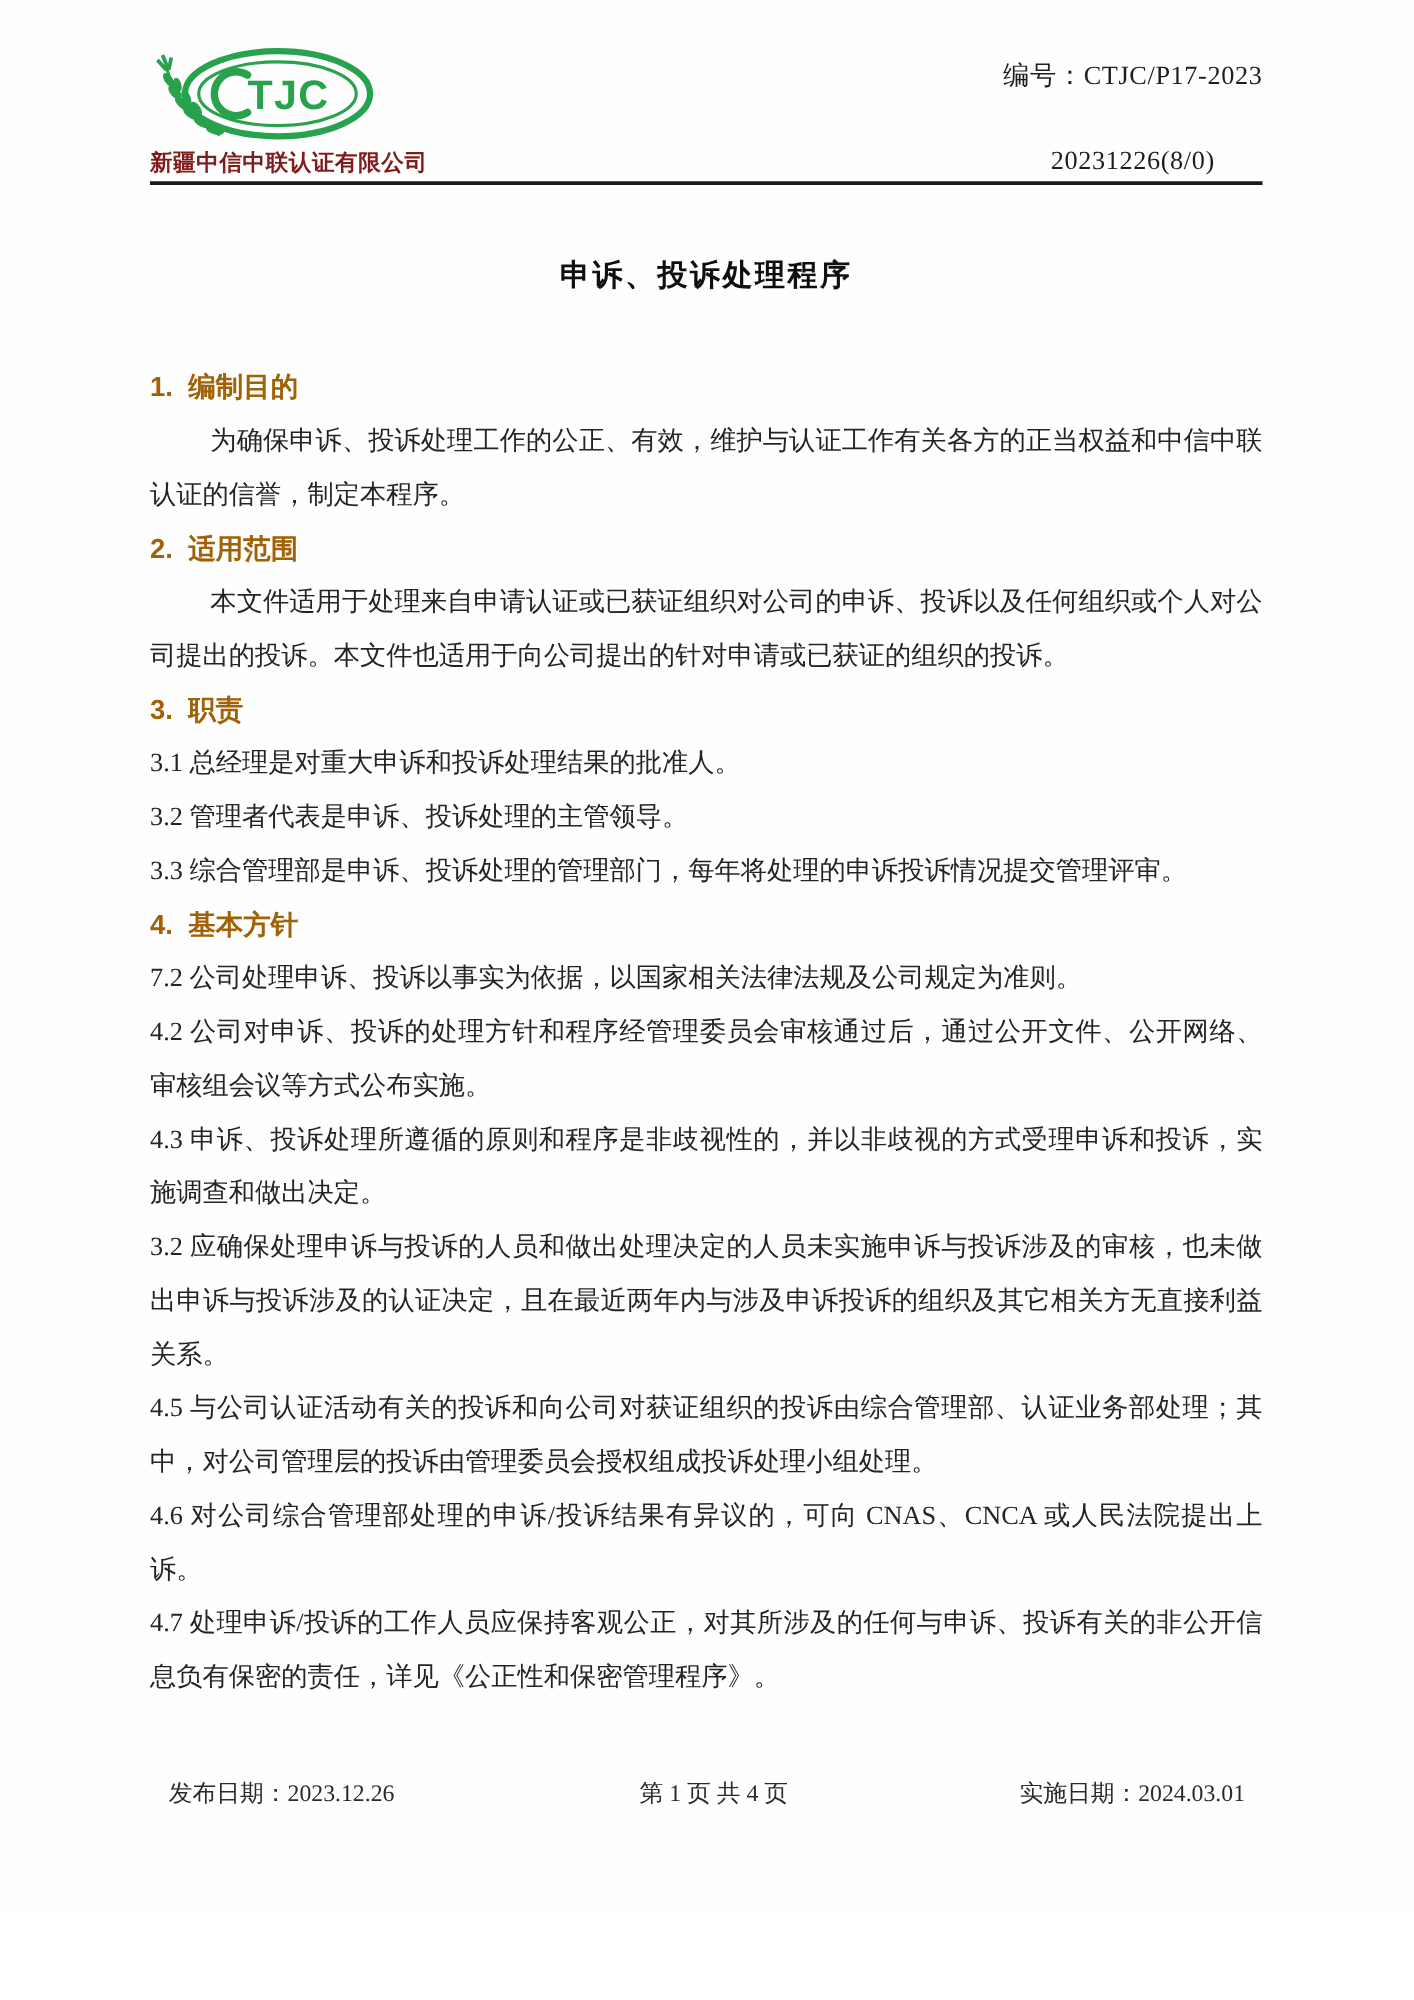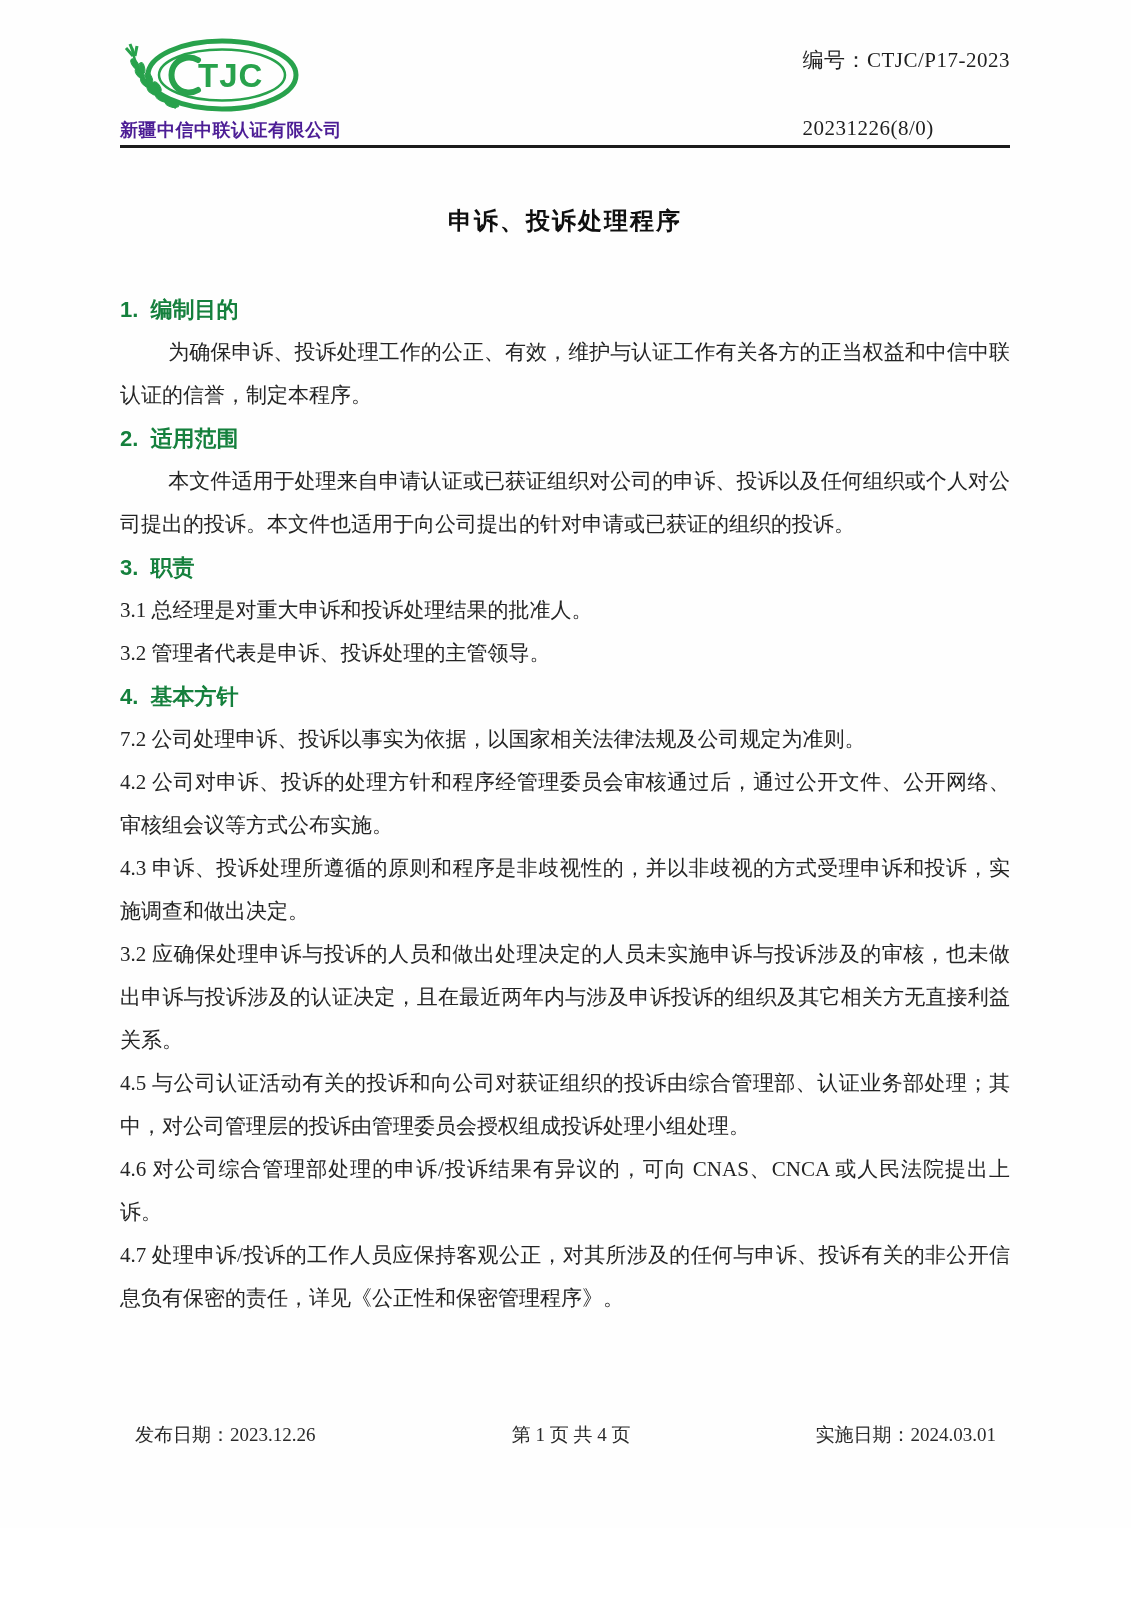--- a/index.html
+++ b/index.html
@@ -24,29 +24,29 @@
     padding-bottom: 3px;
     min-height: 99px;
   }
   .header-left { display: flex; flex-direction: column; align-items: flex-start; }
   .logo-svg { display: block; margin-left: 2px; }
   .company-name {
     font-family: "Liberation Sans", "DejaVu Sans", sans-serif;
     font-weight: 700;
     font-size: 18px;
     letter-spacing: 0.5px;
-    color: #4c1d95;
+    color: #7f1d1d;
     margin-top: 2px;
     text-align: center;
   }
   .header-right {
     display: flex;
     flex-direction: column;
     justify-content: space-between;
-    align-items: flex-start;
+    align-items: center;
     height: 96px;
     padding-bottom: 1px;
     text-align: right;
   }
   .doc-number { font-size: 21px; color: #1e1e1e; letter-spacing: 0.5px; }
   .doc-revision { font-size: 21px; color: #1e1e1e; letter-spacing: 0.5px; }
   
   .doc-title {
     text-align: center;
     font-family: "Liberation Sans", "DejaVu Sans", sans-serif;
@@ -57,21 +57,21 @@
     margin-top: 50px;
     margin-bottom: 44px;
     line-height: 46px;
   }
   
   .content { font-size: 21px; line-height: 43px; text-align: justify; }
   .content h2 {
     font-family: "Liberation Sans", "DejaVu Sans", sans-serif;
     font-weight: 700;
     font-size: 22px;
-    color: #15803d;
+    color: #a16207;
     line-height: 43px;
     white-space: pre-wrap;
   }
   .para { line-height: 43px; color: #242424; font-family: Liberation Serif, serif; }
   .para.indent { text-indent: 2.3em; }
   
   .doc-footer {
     position: absolute;
     left: 120px;
     right: 121px;
@@ -136,20 +136,21 @@
 
     <section>
       <h2>2.  适用范围</h2>
       <p class="para indent">本文件适用于处理来自申请认证或已获证组织对公司的申诉、投诉以及任何组织或个人对公司提出的投诉。本文件也适用于向公司提出的针对申请或已获证的组织的投诉。</p>
     </section>
 
     <section>
       <h2>3.  职责</h2>
       <p class="para">3.1 总经理是对重大申诉和投诉处理结果的批准人。</p>
       <p class="para">3.2 管理者代表是申诉、投诉处理的主管领导。</p>
+      <p class="para">3.3 综合管理部是申诉、投诉处理的管理部门，每年将处理的申诉投诉情况提交管理评审。</p>
     </section>
 
     <section>
       <h2>4.  基本方针</h2>
       <p class="para">7.2 公司处理申诉、投诉以事实为依据，以国家相关法律法规及公司规定为准则。</p>
       <p class="para">4.2 公司对申诉、投诉的处理方针和程序经管理委员会审核通过后，通过公开文件、公开网络、审核组会议等方式公布实施。</p>
       <p class="para">4.3 申诉、投诉处理所遵循的原则和程序是非歧视性的，并以非歧视的方式受理申诉和投诉，实施调查和做出决定。</p>
       <p class="para">3.2 应确保处理申诉与投诉的人员和做出处理决定的人员未实施申诉与投诉涉及的审核，也未做出申诉与投诉涉及的认证决定，且在最近两年内与涉及申诉投诉的组织及其它相关方无直接利益关系。</p>
       <p class="para">4.5 与公司认证活动有关的投诉和向公司对获证组织的投诉由综合管理部、认证业务部处理；其中，对公司管理层的投诉由管理委员会授权组成投诉处理小组处理。</p>
       <p class="para">4.6 对公司综合管理部处理的申诉/投诉结果有异议的，可向 CNAS、CNCA 或人民法院提出上诉。</p>

